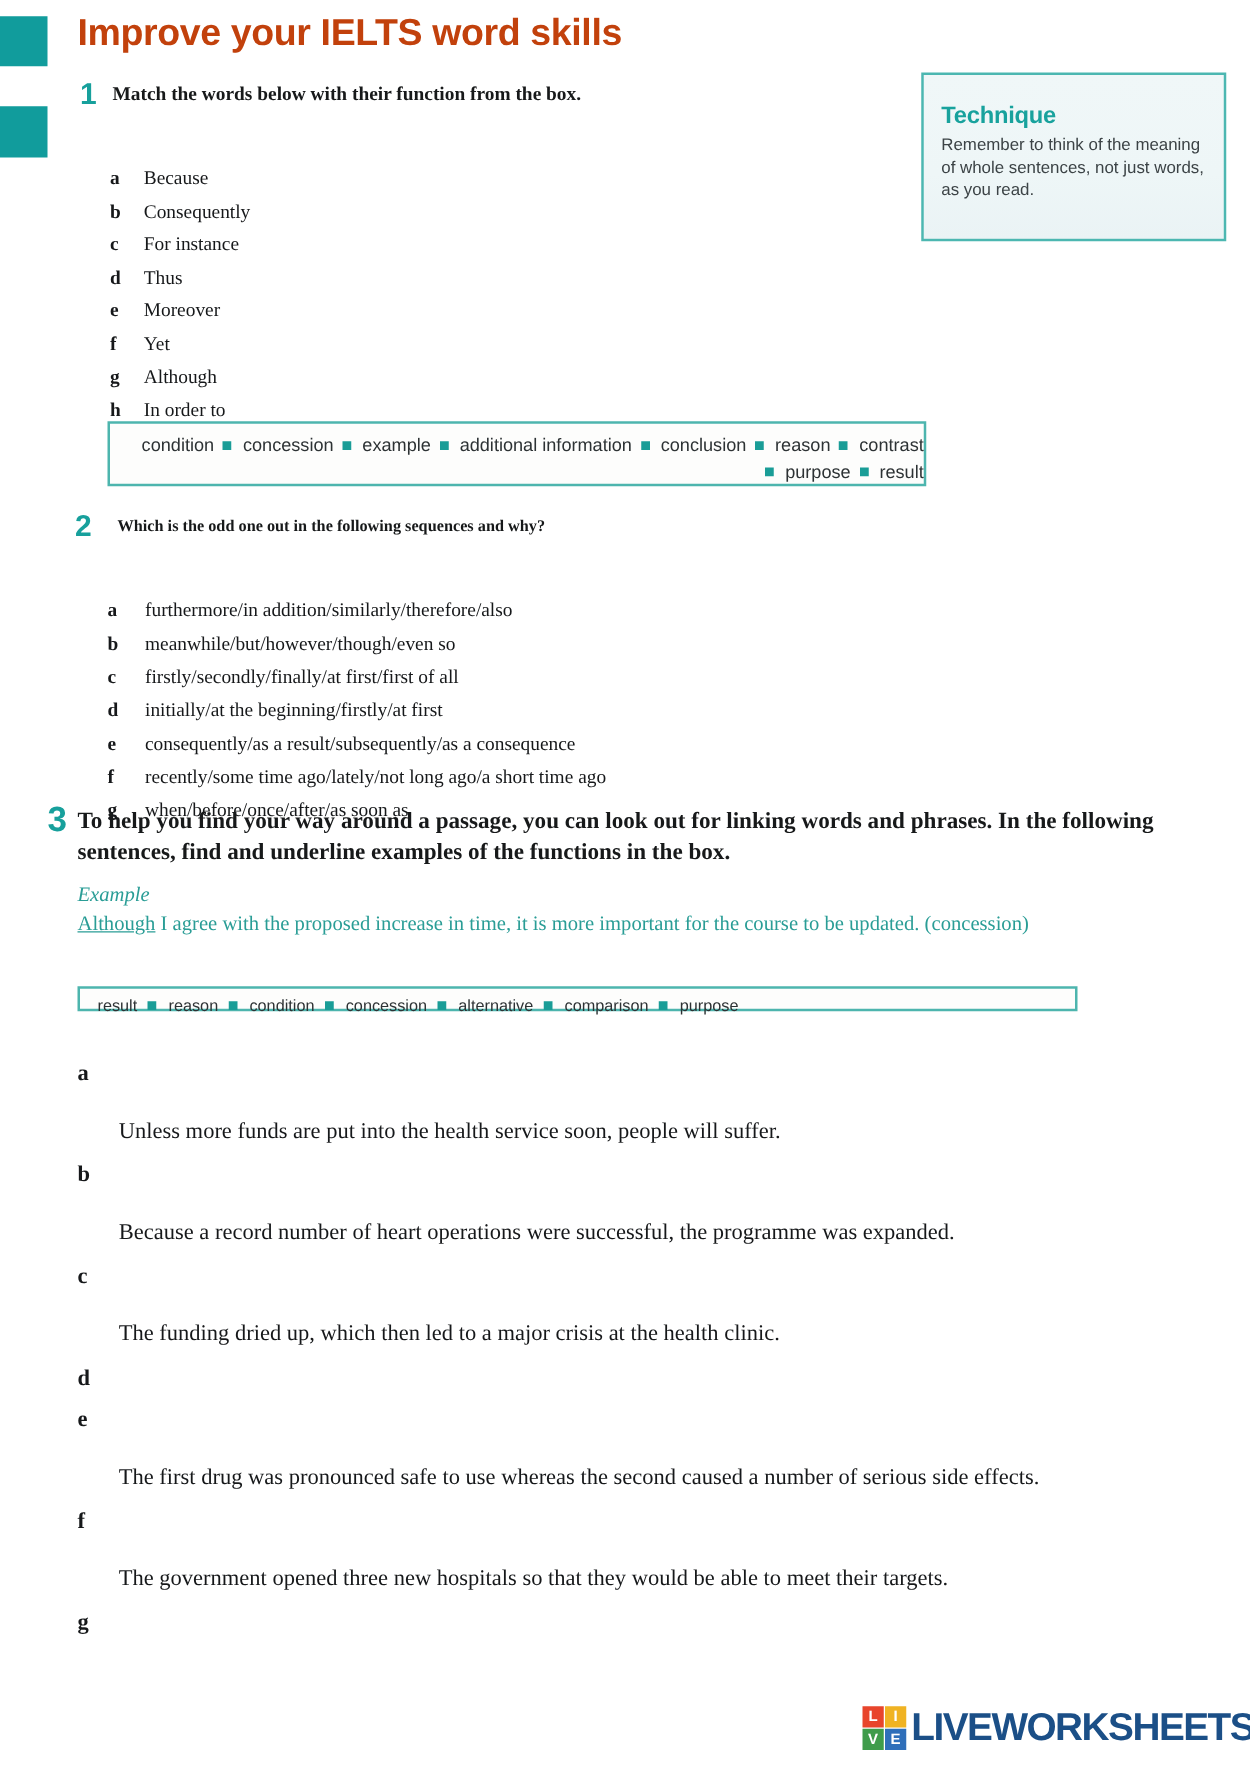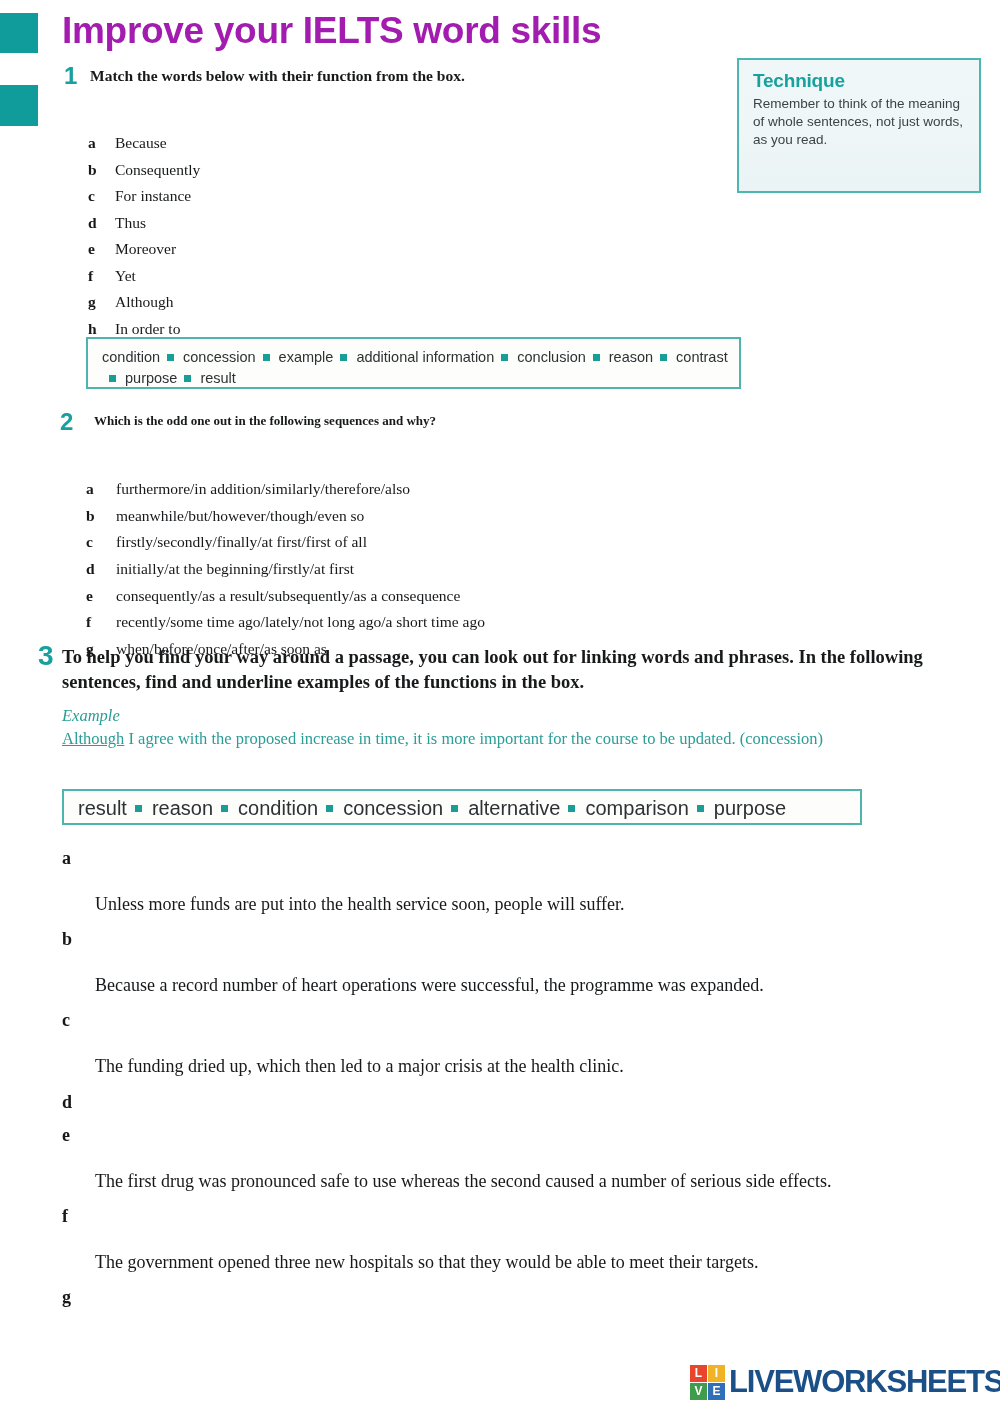--- a/index.html
+++ b/index.html
@@ -27,43 +27,43 @@
   #edge-block-1 { top: 13px;  height: 40px; }
   #edge-block-2 { top: 85px;  height: 41px; }
 
   
   #page-title {
     position: absolute;
     left: 62px;
     top: 10px;
     font-family: "Liberation Sans", sans-serif;
     font-weight: bold;
-    font-size: 37px;
+    font-size: 30px;
     letter-spacing: -0.3px;
-    color: #a21caf;
+    color: #c2410c;
   }
 
   
   #technique-box {
     position: absolute;
     left: 737px;
     top: 58px;
     width: 244px;
     height: 135px;
     box-sizing: border-box;
     border: 2px solid #4cb7b1;
     background: linear-gradient(180deg, #f0f7f8 0%, #eef6f7 60%, #eaf3f5 100%);
     padding: 10px 12px 0 14px;
   }
   #technique-heading {
     font-family: "Liberation Sans", sans-serif;
     font-weight: bold;
     font-size: 19px;
     color: #18a29d;
-    margin: 0 0 3px 0;
+    margin: 12px 0 3px 0;
     letter-spacing: -0.2px;
   }
   #technique-body {
     font-family: "Liberation Sans", sans-serif;
     font-size: 13.5px;
     line-height: 1.33;
     color: #3c4346;
   }
 
   
@@ -128,28 +128,29 @@
     color: #2d3234;
   }
   #word-bank-1 {
     left: 86px;
     top: 337px;
     width: 655px;
     height: 52px;
     padding: 8px 0 0 14px;
     font-size: 14.5px;
     line-height: 1.45;
+    text-align: right;
   }
   #word-bank-2 {
     left: 62px;
     top: 789px;
     width: 800px;
-    height: 36px;
+    height: 20px;
     padding: 6px 0 0 14px;
-    font-size: 20px;
+    font-size: 13px;
   }
   .sep {
     display: inline-block;
     width: 7px;
     height: 7px;
     background: #1a9d97;
     margin: 0 9px 1px 7px;
     vertical-align: middle;
   }
   #word-bank-2 .sep { margin: 0 10px 2px 8px; }

